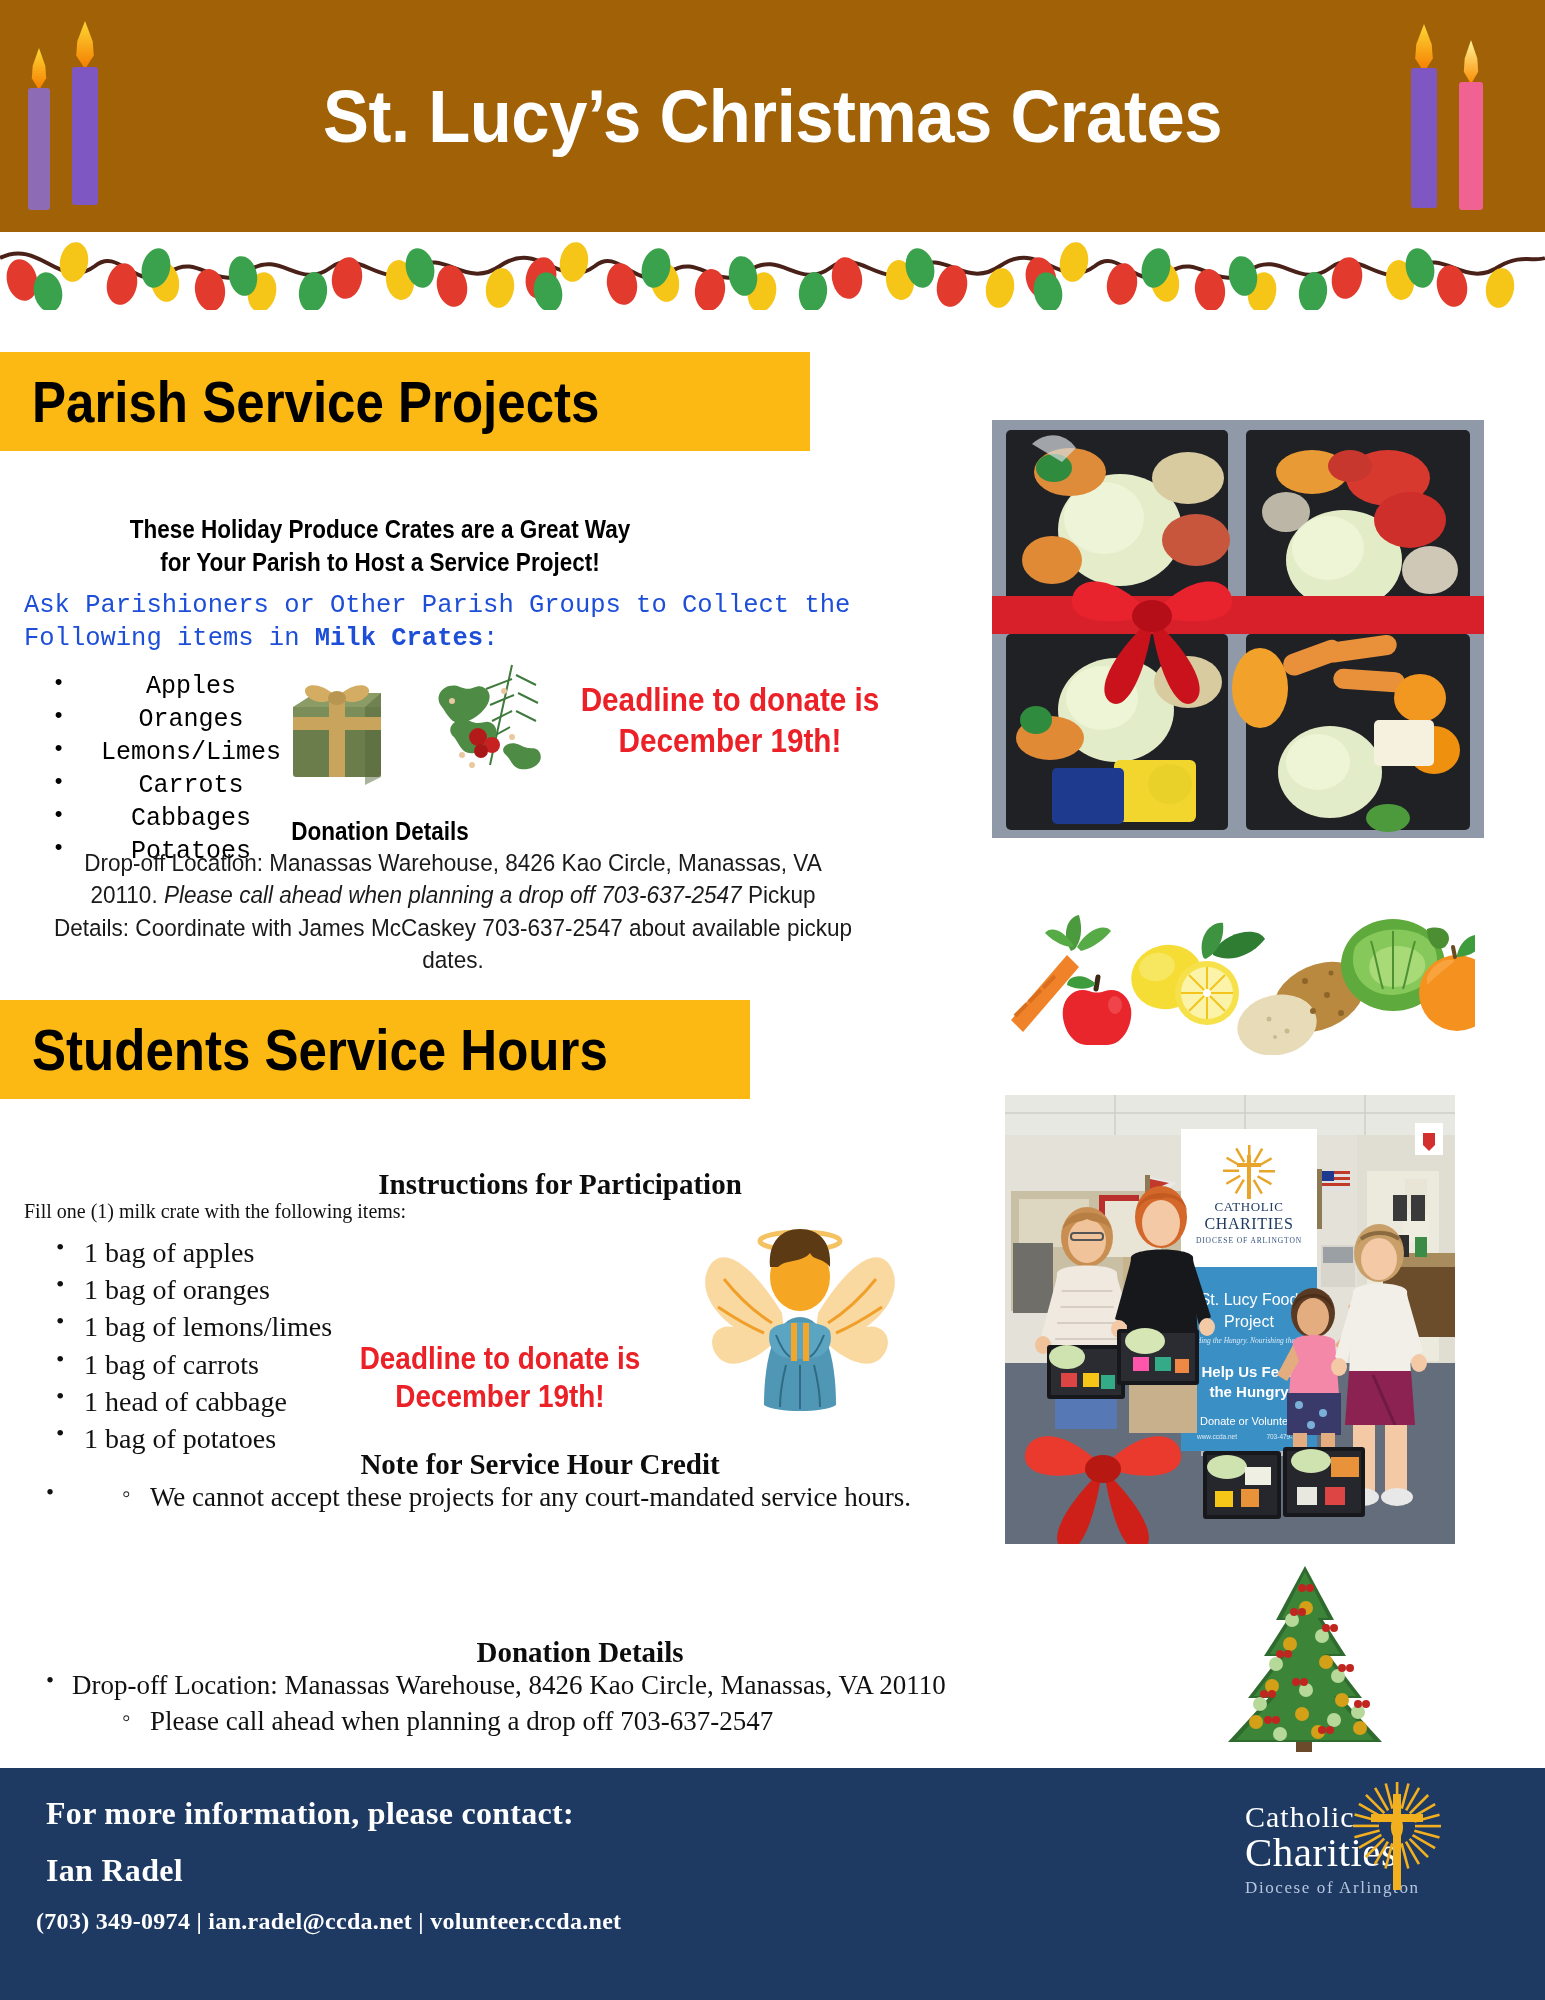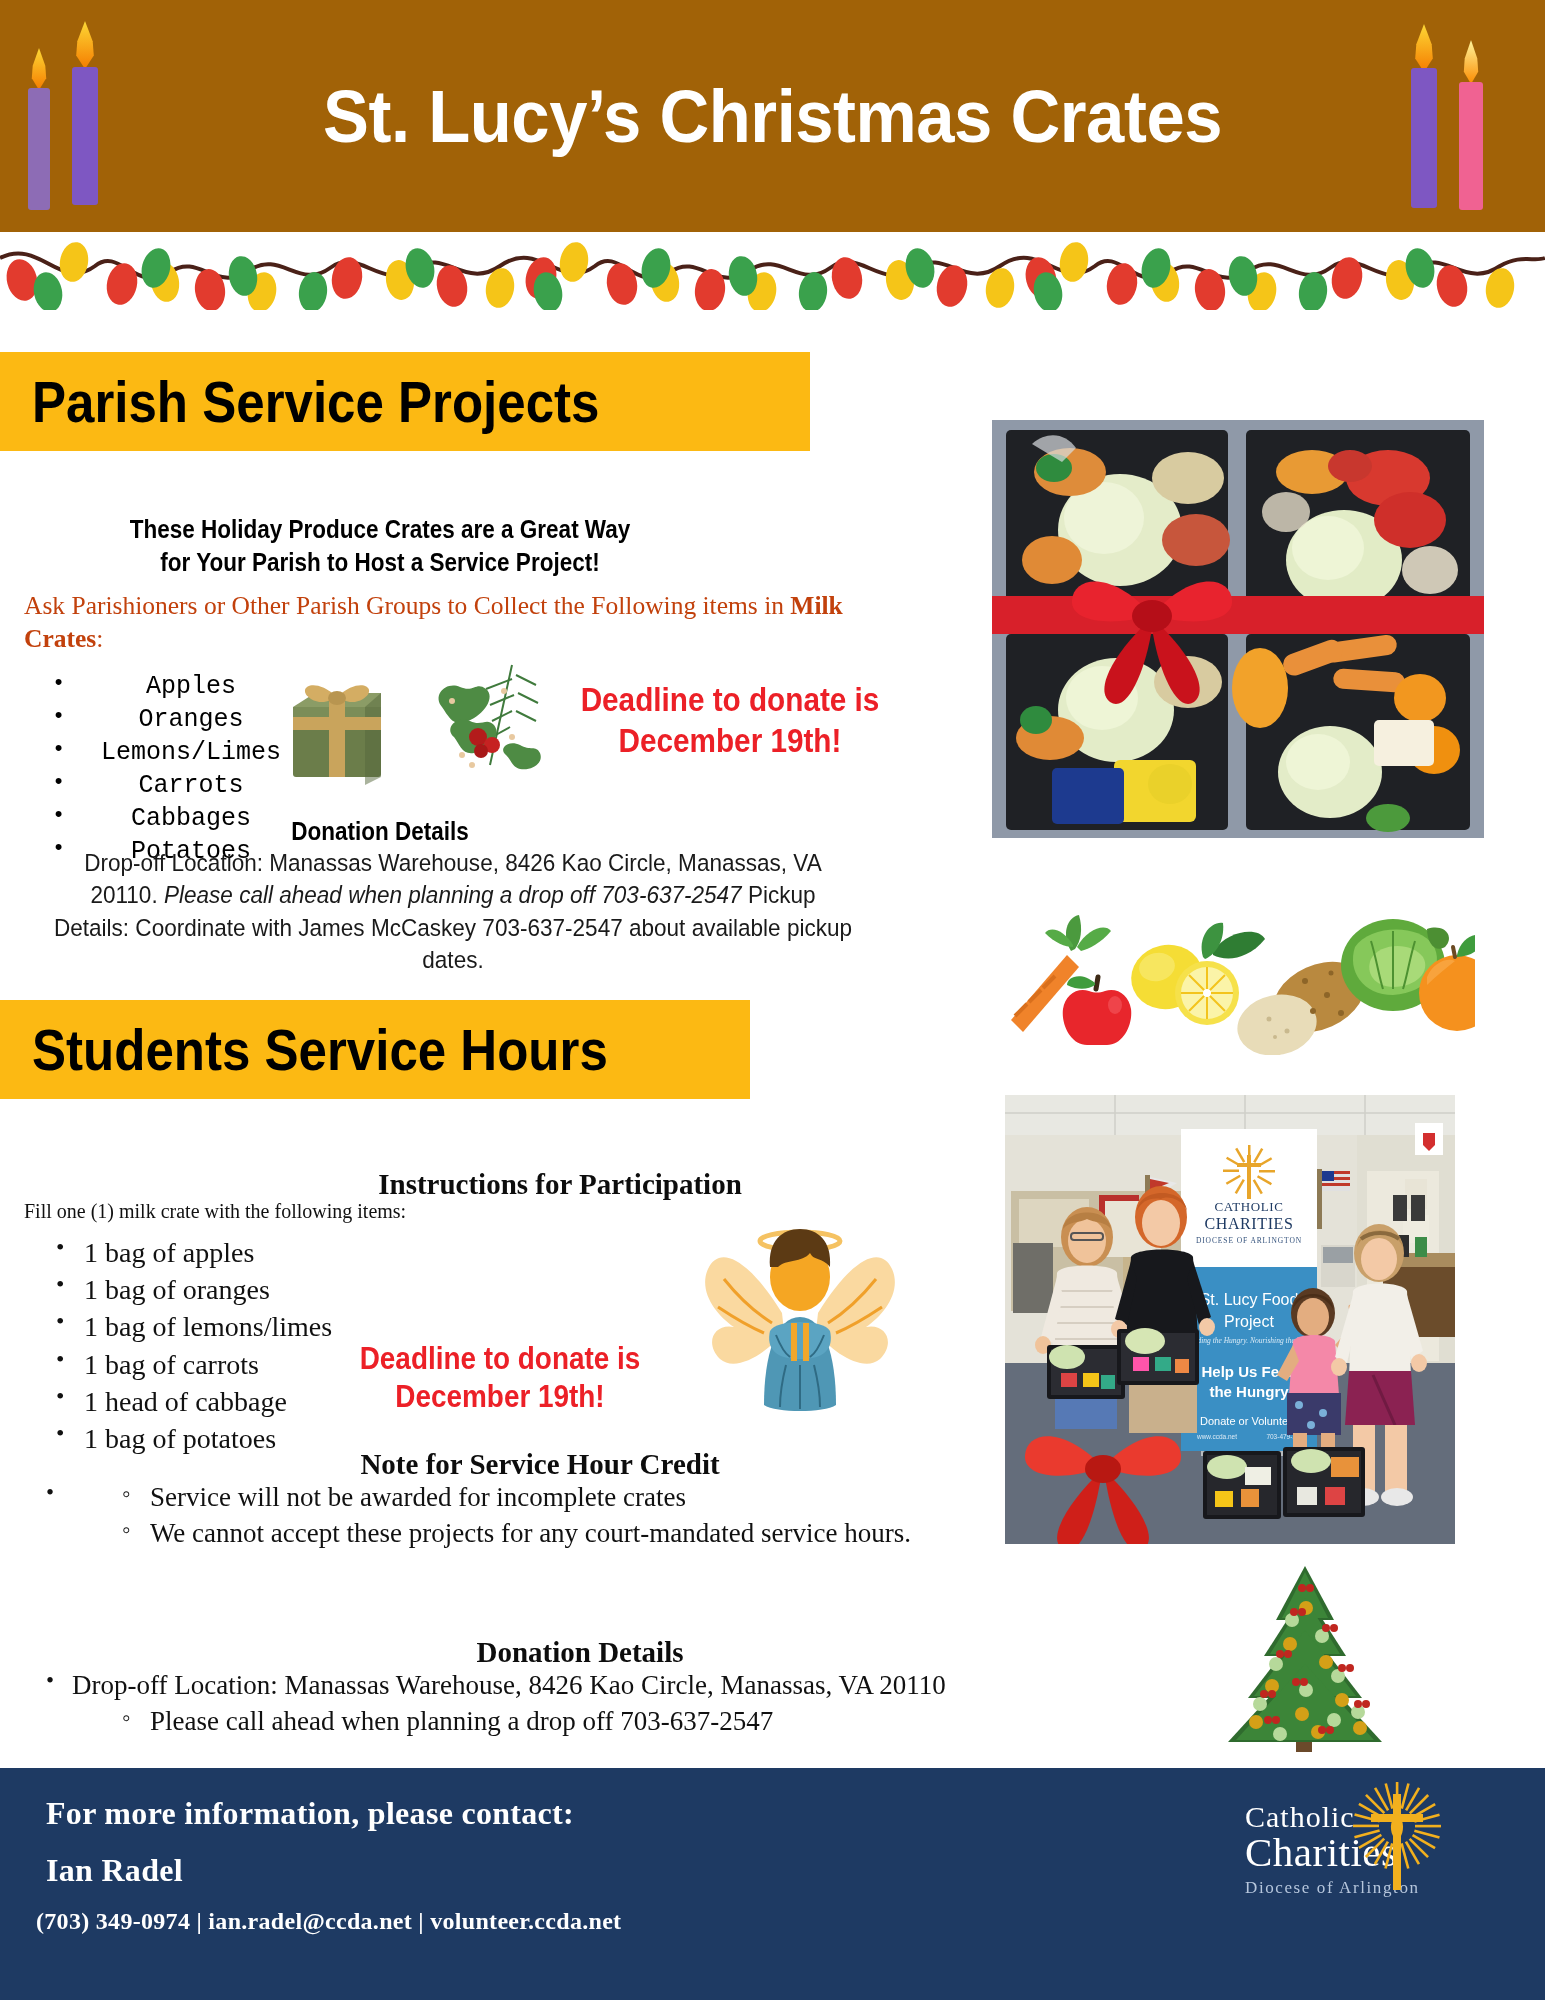--- a/index.html
+++ b/index.html
@@ -69,22 +69,22 @@
     position: absolute; font-weight: 700; font-size: 25px;
     font-family: "Liberation Sans Narrow", "Liberation Sans", sans-serif;
     text-align: center; transform: scaleX(0.9);
   }
   #parish-sub { left: 20px; top: 513px; width: 720px; line-height: 1.32; }
 
   .serif { font-family: "Liberation Serif", serif; }
 
   #parish-ask {
     position: absolute; left: 24px; top: 590px; width: 860px;
-    font-family: Liberation Serif, serif; font-size: 25.5px; line-height: 1.28;
-    color: #c2410c;
+    font-family: Liberation Mono, monospace; font-size: 25.5px; line-height: 1.28;
+    color: #1d4ed8;
   }
   #parish-ask b { font-weight: 700; }
 
   #parish-list {
     position: absolute; left: 44px; top: 670px; width: 260px;
     font-family: Liberation Mono, monospace; font-size: 25px; line-height: 1.32;
     list-style: none;
     text-align: center;
   }
   #parish-list li { position: relative; padding-left: 34px; }
@@ -540,21 +540,20 @@
       <path d="M86 140 C90 150 94 158 100 162"></path>
       <path d="M134 140 C130 150 126 158 120 162"></path>
     </g>
   </svg>
 </div>
 
 <div class="sec-head" id="note-head">Note for Service Hour Credit</div>
 <ul id="note-list">
   <li>
     <ul>
-      <li>Service will not be awarded for incomplete crates</li>
       <li>We cannot accept these projects for any court-mandated service hours.</li>
     </ul>
   </li>
 </ul>
 
 <div class="sec-head" id="dd-head-2">Donation Details</div>
 <ul id="dd-list-2">
   <li>
     <span>Drop-off Location: Manassas Warehouse, 8426 Kao Circle, Manassas, VA 20110</span>
     <ul>

